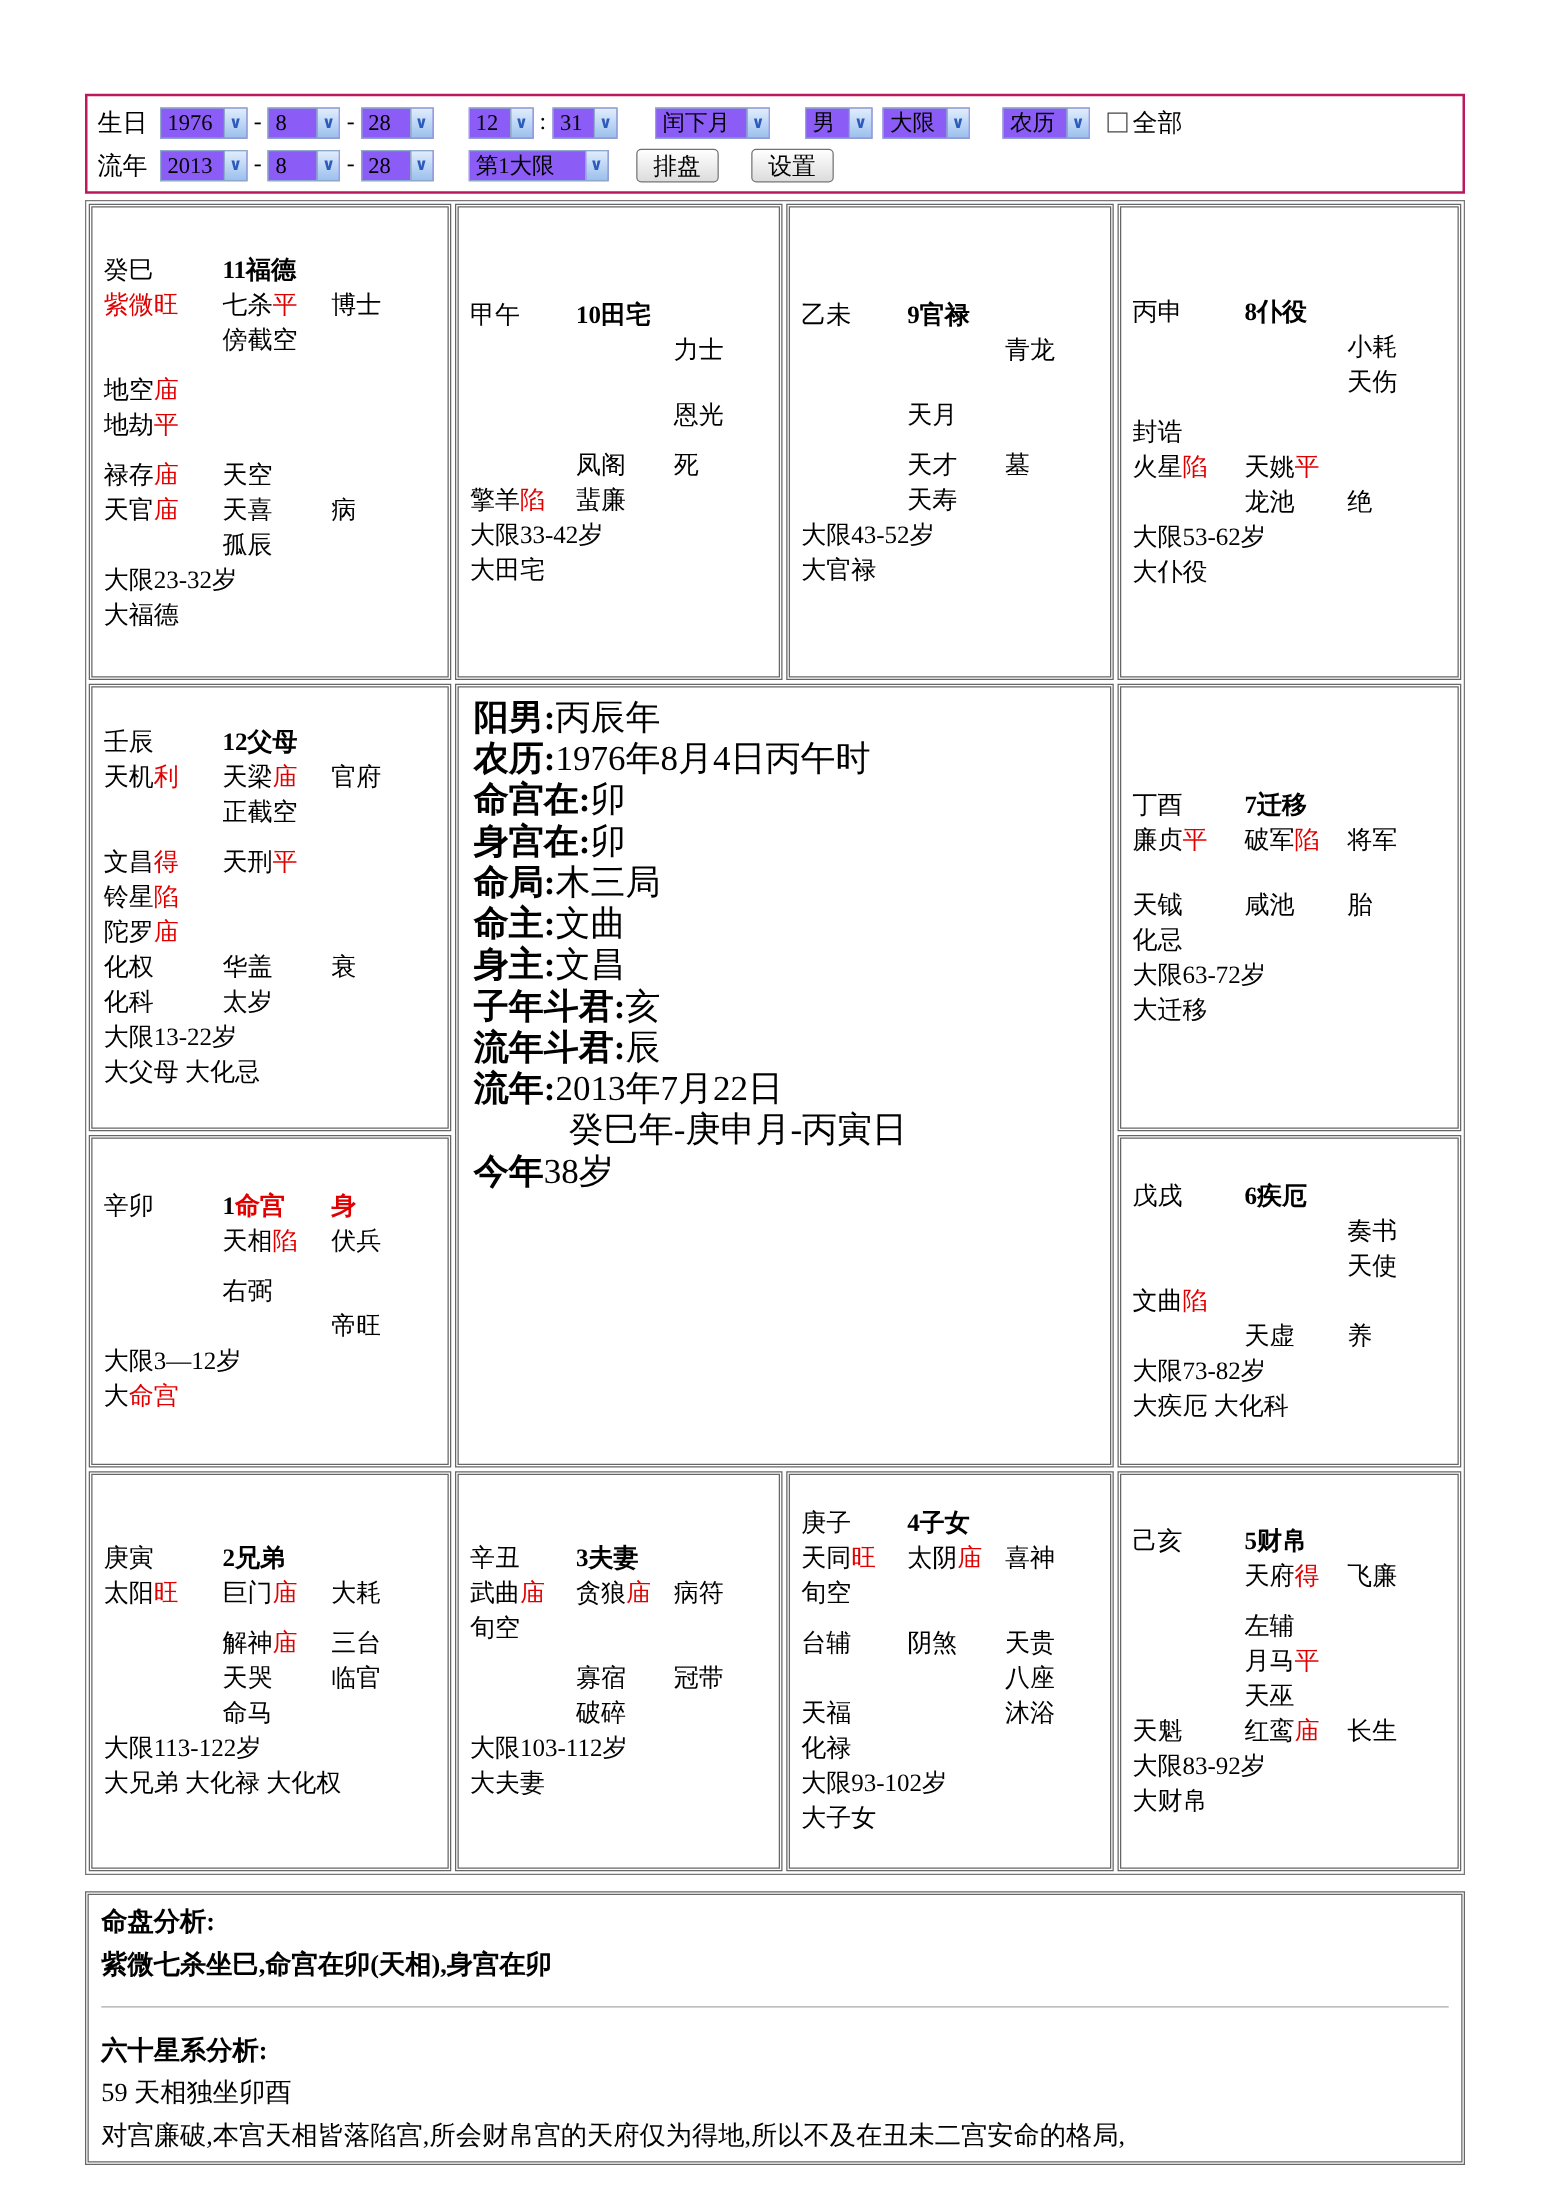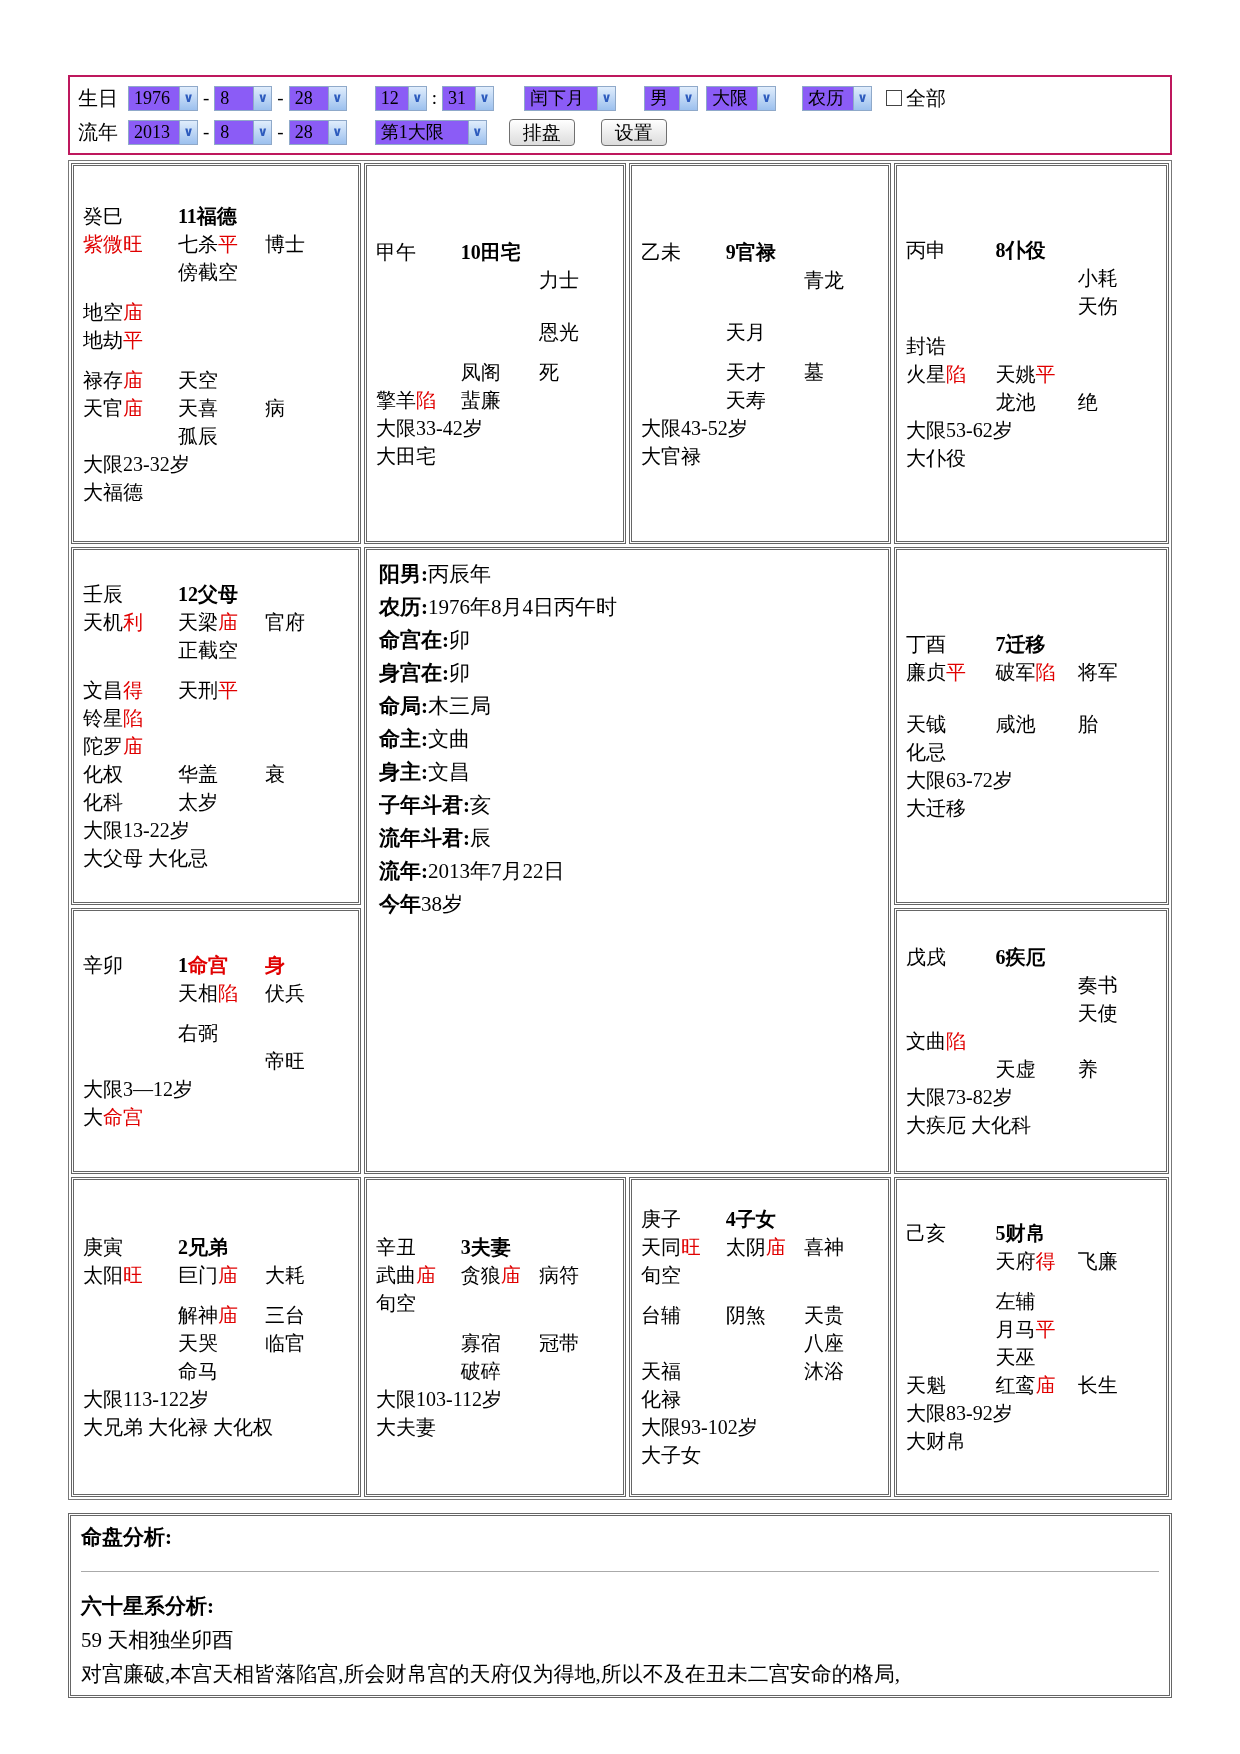--- a/index.html
+++ b/index.html
@@ -33,21 +33,21 @@
   .ctr{grid-row:2/span 2;grid-column:2/span 2;justify-content:flex-start;padding:8px 12px;}
   .prow{position:relative;height:28px;line-height:28px;flex:0 0 auto;}
   .pc{position:absolute;top:0;white-space:nowrap;}
   .pc0{left:3px}.pc1{left:36%}.pc2{left:68%}
   .pfull{height:28px;line-height:28px;padding-left:3px;white-space:nowrap;flex:0 0 auto;}
   .pgap{flex:0 0 auto;}
   .b{font-weight:bold;}
   .r{color:#e00000;}
 
   
-  .cline{line-height:33px;font-size:21px;white-space:nowrap;}
+  .cline{line-height:33px;font-size:28px;white-space:nowrap;}
   .cline .lb{font-weight:bold;}
   .cind{padding-left:76px;}
 
   
   .analysis-box{margin-top:13px;width:1104px;box-sizing:border-box;border:3px double #666;
     padding:4px 10px;font-size:21px;}
   .a-line{line-height:34px;}
   .analysis-box hr{border:0;border-top:1px solid #aaa;margin:17px 0;}
 </style>
 </head>
@@ -318,20 +318,21 @@
         <div class="cline"><span class="lb">阳男:</span><span>丙辰年</span></div>
         <div class="cline"><span class="lb">农历:</span><span>1976年8月4日丙午时</span></div>
         <div class="cline"><span class="lb">命宫在:</span><span>卯</span></div>
         <div class="cline"><span class="lb">身宫在:</span><span>卯</span></div>
         <div class="cline"><span class="lb">命局:</span><span>木三局</span></div>
         <div class="cline"><span class="lb">命主:</span><span>文曲</span></div>
         <div class="cline"><span class="lb">身主:</span><span>文昌</span></div>
         <div class="cline"><span class="lb">子年斗君:</span><span>亥</span></div>
         <div class="cline"><span class="lb">流年斗君:</span><span>辰</span></div>
         <div class="cline"><span class="lb">流年:</span><span>2013年7月22日</span></div>
+        <div class="cline cind"><span>癸巳年-庚申月-丙寅日</span></div>
         <div class="cline"><span class="lb">今年</span><span>38岁</span></div>
       </div>
     <div class="pcell p7">
         <div class="prow">
           <span class="pc pc0"><span class="">丁酉</span></span>
           <span class="pc pc1"><span class="b ">7迁移</span></span>
           <span class="pc pc2"></span>
         </div>
         <div class="prow">
           <span class="pc pc0"><span class="">廉贞</span><span class="r">平</span></span>
@@ -538,19 +539,20 @@
           <span class="pc pc1"><span class="">红鸾</span><span class="r">庙</span></span>
           <span class="pc pc2"><span class="">长生</span></span>
         </div>
         <div class="pfull"><span class="">大限83-92岁</span></div>
         <div class="pfull"><span class="">大财帛</span></div>
       </div>
   </div>
 
   <div class="analysis-box">
     <div class="a-line b">命盘分析:</div>
+    <div class="a-line b">紫微七杀坐巳,命宫在卯(天相),身宫在卯</div>
     <hr>
     <div class="a-line b">六十星系分析:</div>
     <div class="a-line">59 天相独坐卯酉</div>
     <div class="a-line">对宫廉破,本宫天相皆落陷宫,所会财帛宫的天府仅为得地,所以不及在丑未二宫安命的格局,</div>
   </div>
 
 </div>
 
 </body></html>

